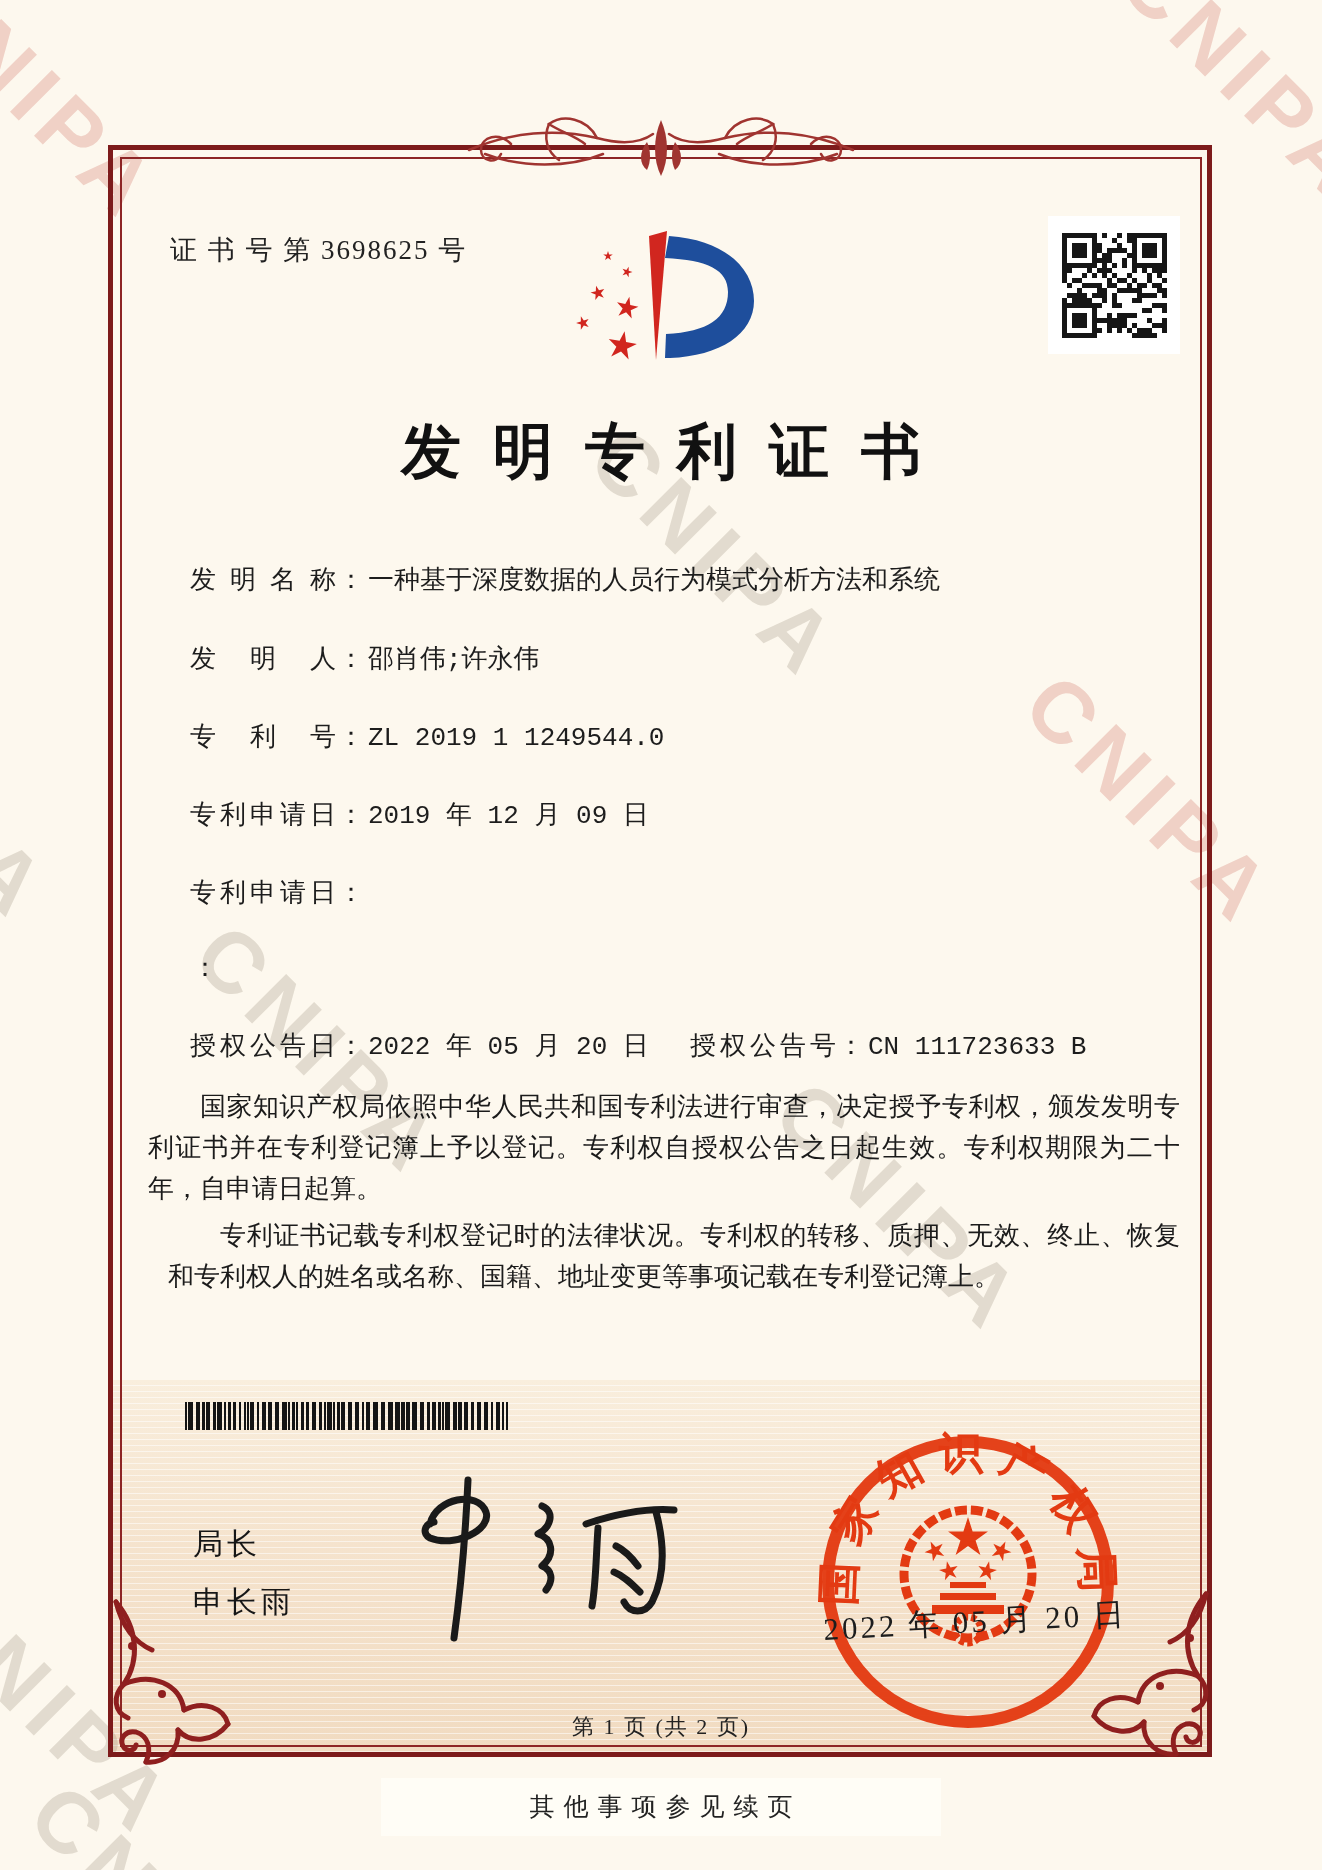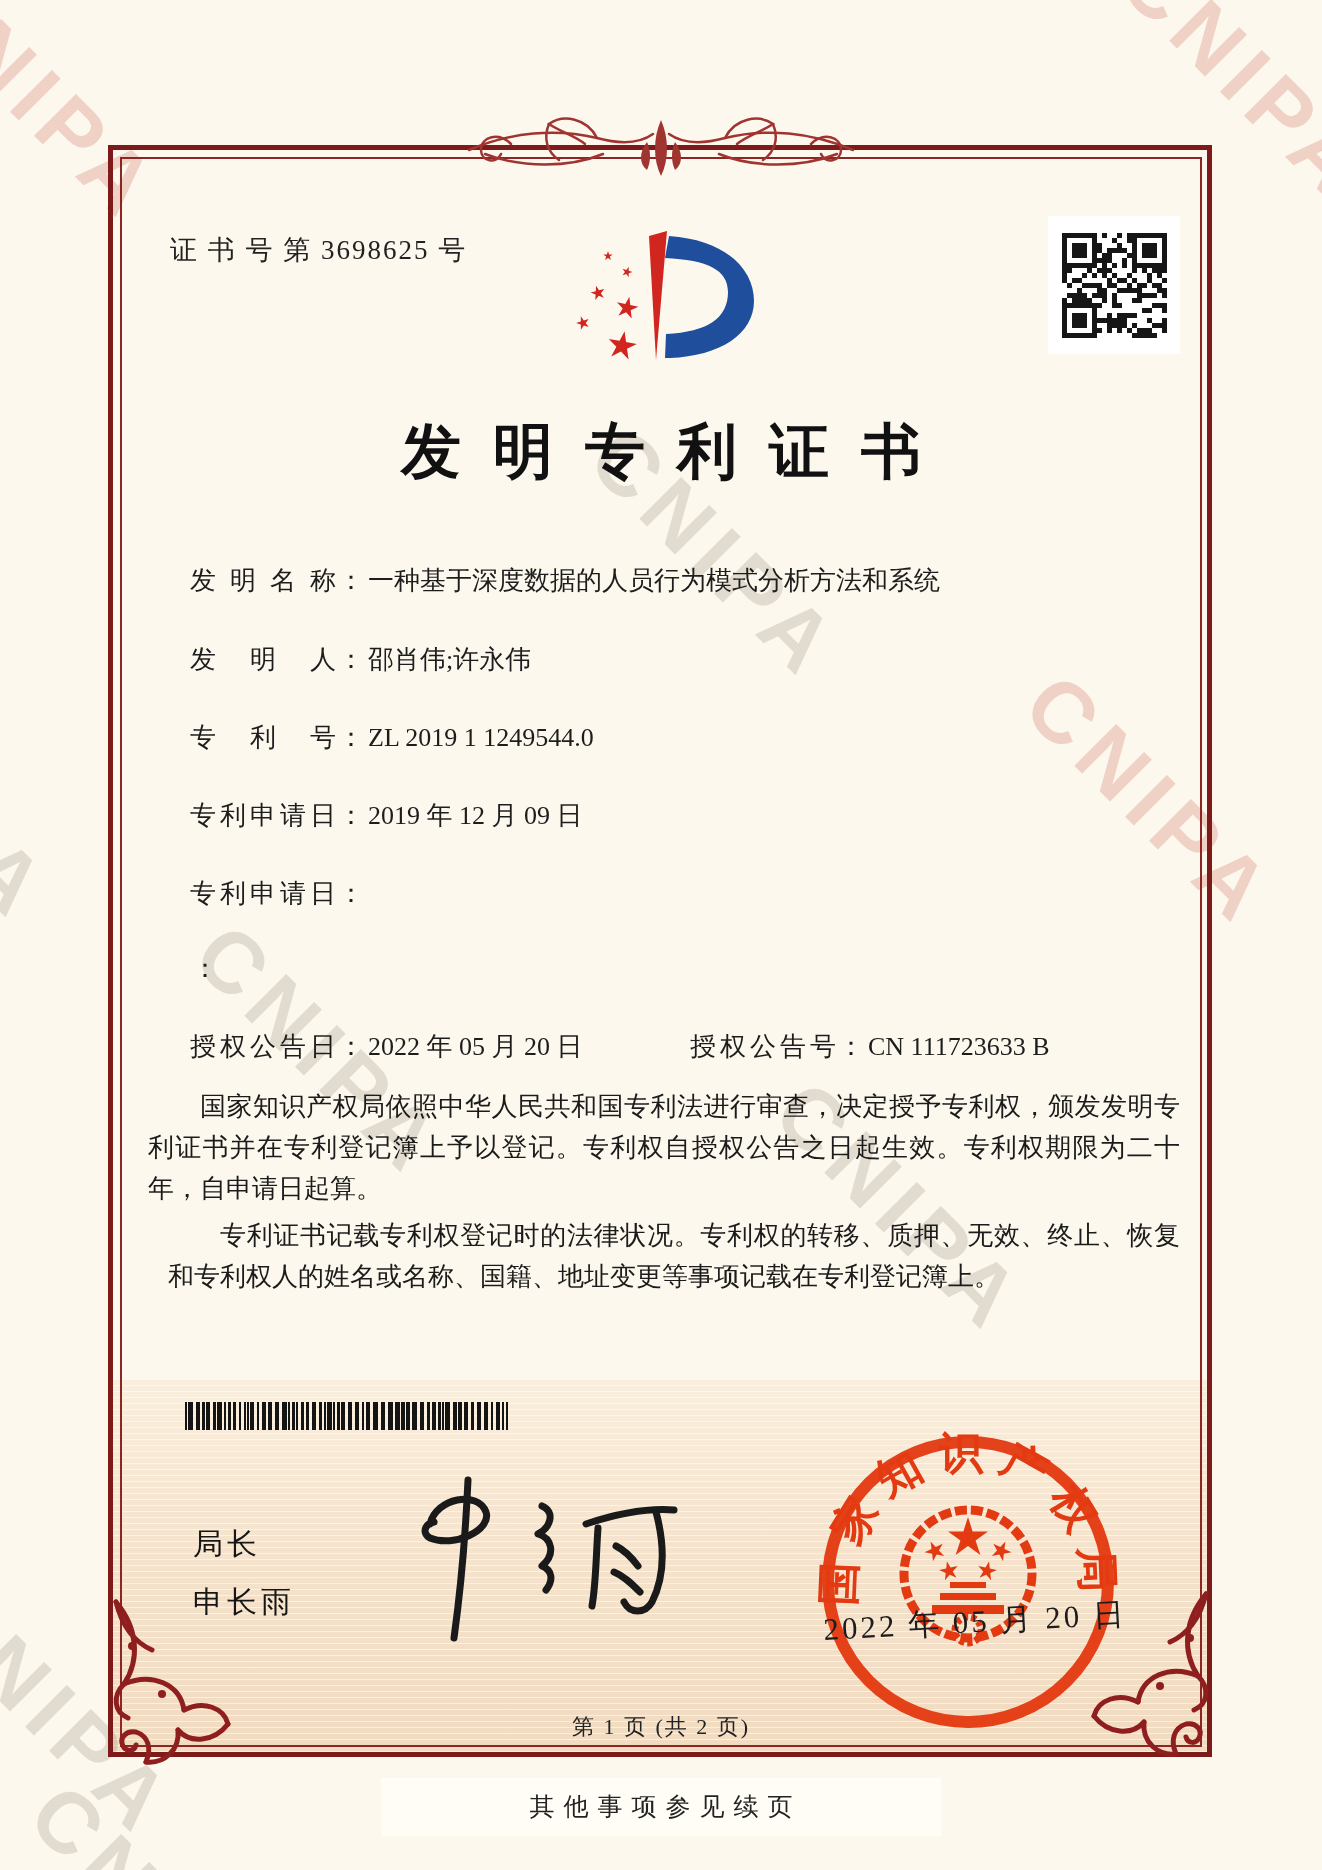--- a/index.html
+++ b/index.html
@@ -29,21 +29,21 @@
   .logo{position:absolute;left:552px;top:226px;}
   .qr{position:absolute;left:1048px;top:216px;width:132px;height:138px;background:#ffffff;
       display:flex;align-items:center;justify-content:center;}
   .qr-grid{display:grid;grid-template-columns:repeat(21,5px);grid-template-rows:repeat(21,5px);}
   .qr-grid div{width:5px;height:5px;}
   .qr-grid div.on{background:#161616;}
 
   .title{position:absolute;left:0;top:412px;width:100%;text-align:center;font-size:60px;font-weight:bold;
          color:#111;letter-spacing:32px;text-indent:32px;}
 
-  .fieldrow{position:absolute;left:190px;display:flex;font-size:26px;color:#1d1d1d;line-height:38px;}
+  .fieldrow{position:absolute;left:190px;display:flex;font-size:26px;color:#1d1d1d;line-height:38px;font-family:Liberation Mono, monospace;}
   .flabel{width:146px;display:inline-block;text-align:justify;text-align-last:justify;}
   .fcolon{width:30px;text-align:center;}
   .fvalue{margin-left:2px;}
   .nowrap{white-space:nowrap;}
 
   .paras{position:absolute;left:148px;top:1086px;width:1032px;font-size:26px;line-height:41px;
          color:#1b1b1b;text-align:justify;}
   .paras p{margin:0;text-indent:2em;}
   .paras p + p{margin-top:6px;margin-left:20px;}
 

